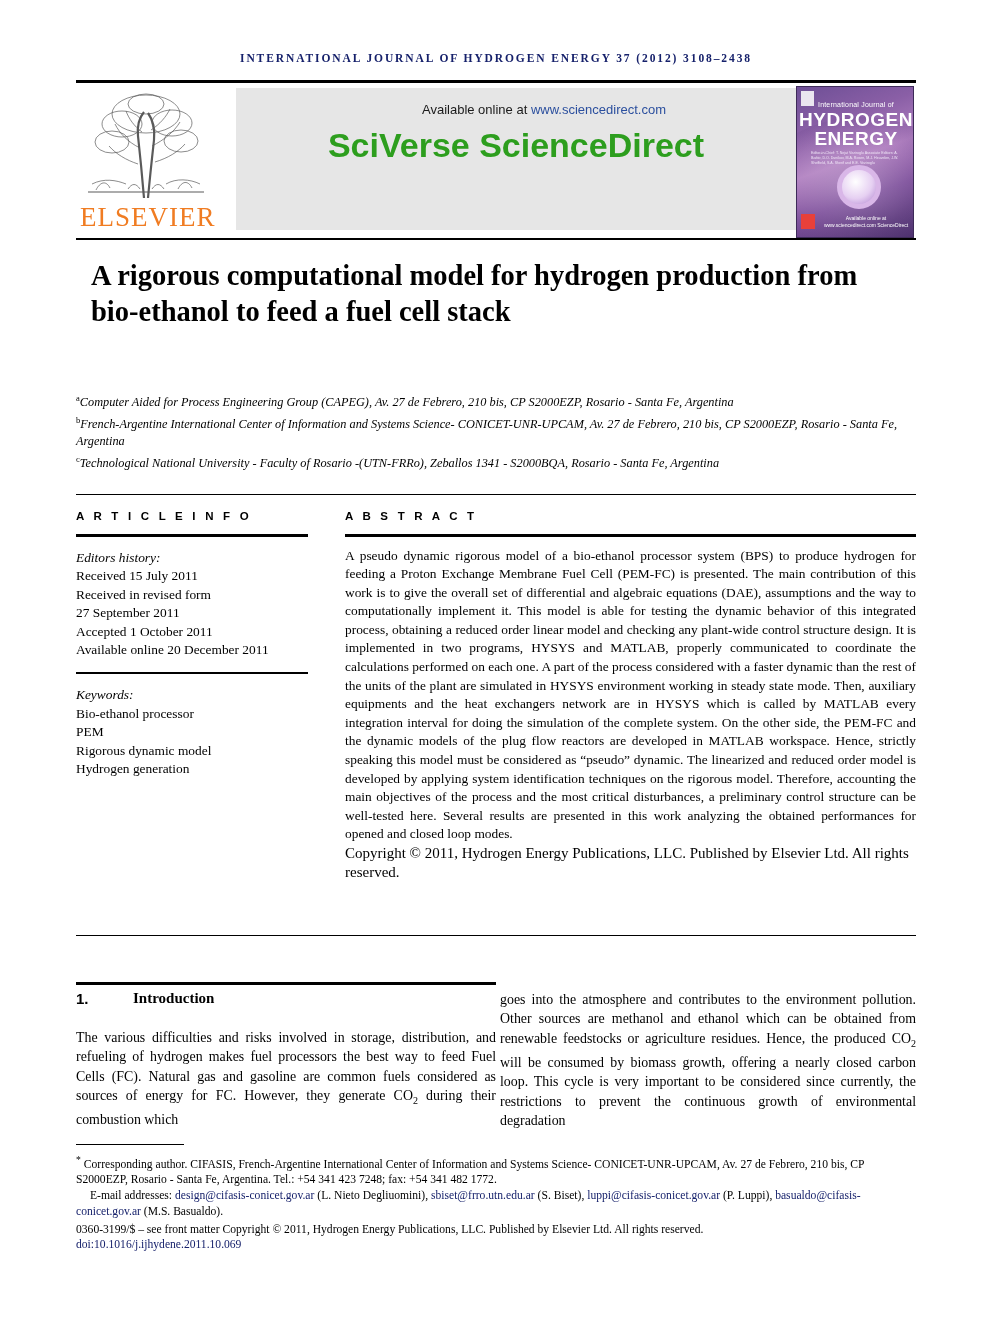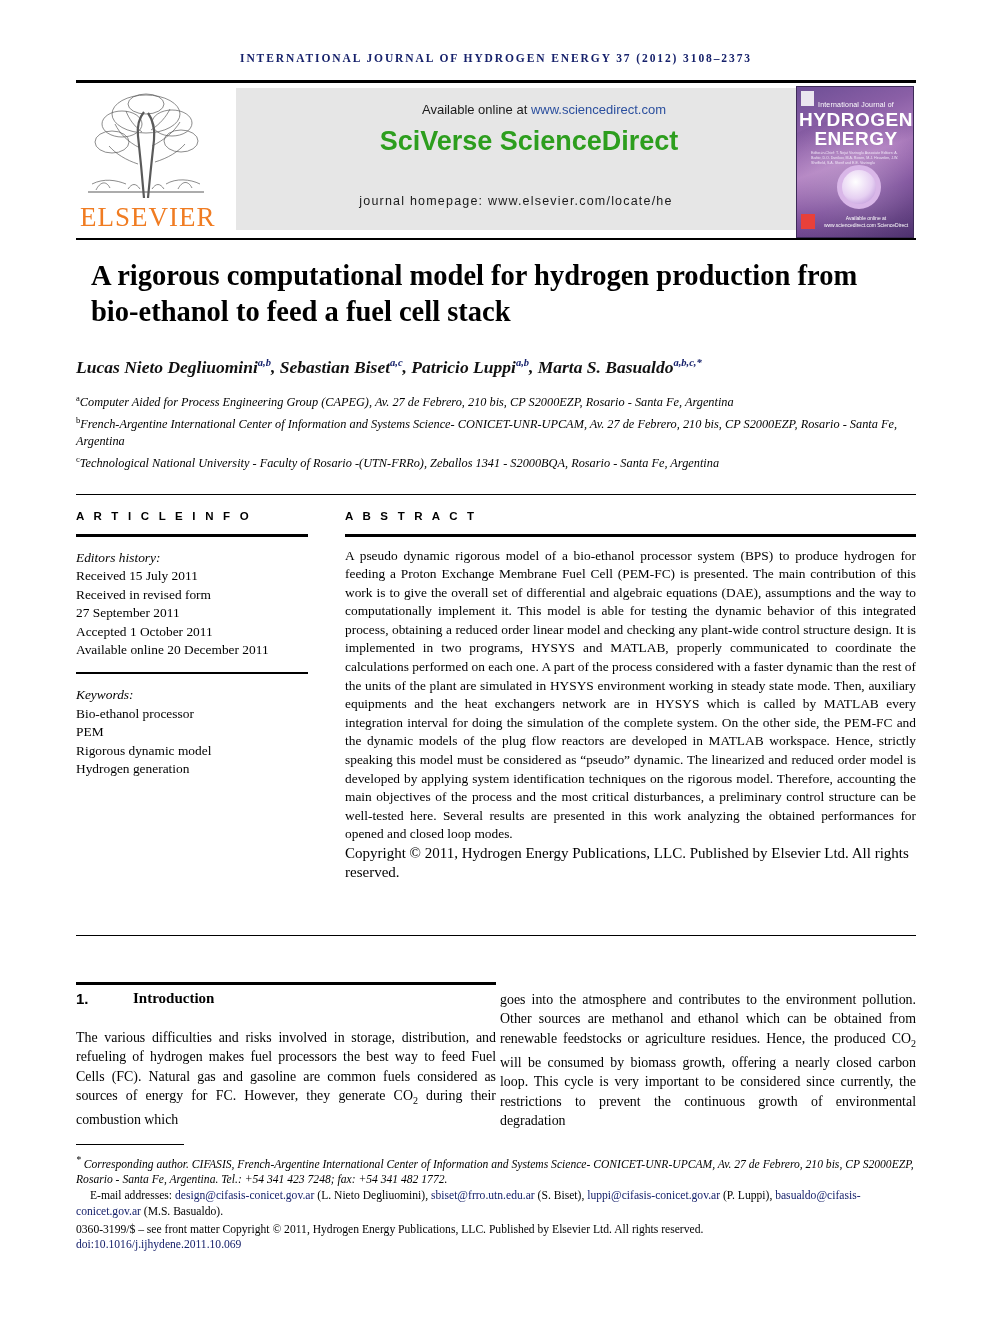--- a/index.html
+++ b/index.html
@@ -79,25 +79,25 @@
     left: 0; top: 14px; width: 560px;
     text-align: center;
     font-family: "Liberation Sans", sans-serif;
     font-size: 13px;
     color: #1a1a1a;
     padding-left: 28px;
   }
   .avail-line .url { color: #2b4f9e; }
   .sciverse {
     position: absolute;
-    left: 13px; top: 38px; width: 560px;
-    text-align: center;
-    font-family: "Liberation Sans", sans-serif;
-    font-weight: bold;
-    font-size: 27px;
+    left: 0; top: 38px; width: 560px;
+    text-align: center;
+    font-family: "Liberation Sans", sans-serif;
+    font-weight: bold;
+    font-size: 34px;
     color: #2d9e1e;
   }
   .homepage {
     position: absolute;
     left: 0; top: 106px; width: 560px;
     text-align: center;
     font-family: "Liberation Sans", sans-serif;
     font-size: 12.5px;
     letter-spacing: 1.2px;
     color: #1a1a1a;
@@ -328,21 +328,21 @@
     left: 76px; top: 1144px; width: 108px;
     height: 1px; background: #000;
   }
   .footnotes {
     position: absolute;
     left: 76px; top: 1152px; width: 840px;
     font-family: "Liberation Serif", serif;
     font-size: 11.6px;
     line-height: 15.6px;
   }
-  .footnotes .corr { font-style: italic; }
+  .footnotes .corr { }
   .footnotes a, .mail { color: #16216b; text-decoration: none; }
   .issn-line {
     position: absolute;
     left: 76px; top: 1222px; width: 840px;
     font-family: "Liberation Serif", serif;
     font-size: 11.6px;
     line-height: 15.6px;
   }
   .doi-line {
     position: absolute;
@@ -351,21 +351,21 @@
     font-size: 11.6px;
     color: #16216b;
   }
   sub { font-size: 0.72em; vertical-align: sub; }
 </style>
 </head>
 <body>
 
 <div class="page">
 
-  <div class="running-head">INTERNATIONAL JOURNAL OF HYDROGEN ENERGY 37 (2012) 3108–2373</div>
+  <div class="running-head">INTERNATIONAL JOURNAL OF HYDROGEN ENERGY 37 (2012) 3108–2438</div>
 
   <div class="header-rule-top"></div>
 
   <div class="header-band">
 
     <div class="elsevier-block">
       <div class="tree-art">
         <svg viewBox="0 0 128 116" width="128" height="116" aria-hidden="true">
           <g stroke="#5a5a5a" stroke-width="0.7" fill="none">
             <path d="M62 110 C60 86 58 66 56 48 C55 38 57 30 62 24" stroke-width="2.2"></path>
@@ -393,21 +393,20 @@
         </svg>
       </div>
       <div class="elsevier-word">ELSEVIER</div>
     </div>
 
     <div class="sd-panel">
       <div class="avail-line">
         <span>Available online at </span><span class="url">www.sciencedirect.com</span>
       </div>
       <div class="sciverse">SciVerse ScienceDirect</div>
-      <div class="homepage">journal homepage: www.elsevier.com/locate/he</div>
     </div>
 
     <div class="cover">
       <div class="cover-swirl"></div>
       <div class="cover-badge"></div>
       <div class="cover-ij">International Journal of</div>
       <div class="cover-h">HYDROGEN</div>
       <div class="cover-e">ENERGY</div>
       <div class="cover-names">Editor-in-Chief: T. Nejat Veziroglu
 Associate Editors: A. Barbir, D.O. Dunikov, M.A. Rosen, M.J. Heuvelen, J.W. Sheffield, S.A. Sherif and E.E. Veziroglu</div>
@@ -416,26 +415,20 @@
       <div class="cover-sd">Available online at www.sciencedirect.com
 ScienceDirect</div>
     </div>
 
   </div>
 
   <div class="header-rule-bot"></div>
 
   <div class="title">A rigorous computational model for hydrogen production from bio-ethanol to feed a fuel cell stack</div>
 
-  <div class="authors">
-    <span><span>Lucas Nieto Degliuomini</span><sup>a,b</sup></span>,
-    <span><span>Sebastian Biset</span><sup>a,c</sup></span>,
-    <span><span>Patricio Luppi</span><sup>a,b</sup></span>,
-    <span><span>Marta S. Basualdo</span><sup>a,b,c,*</sup></span>
-  </div>
 
   <div class="affils">
     <div><sup>a</sup><span>Computer Aided for Process Engineering Group (CAPEG), Av. 27 de Febrero, 210 bis, CP S2000EZP, Rosario - Santa Fe, Argentina</span></div>
     <div><sup>b</sup><span>French-Argentine International Center of Information and Systems Science- CONICET-UNR-UPCAM, Av. 27 de Febrero, 210 bis, CP S2000EZP, Rosario - Santa Fe, Argentina</span></div>
     <div><sup>c</sup><span>Technological National University - Faculty of Rosario -(UTN-FRRo), Zeballos 1341 - S2000BQA, Rosario - Santa Fe, Argentina</span></div>
   </div>
 
   <div class="block-rule-top"></div>
 
   <div class="info-col">

